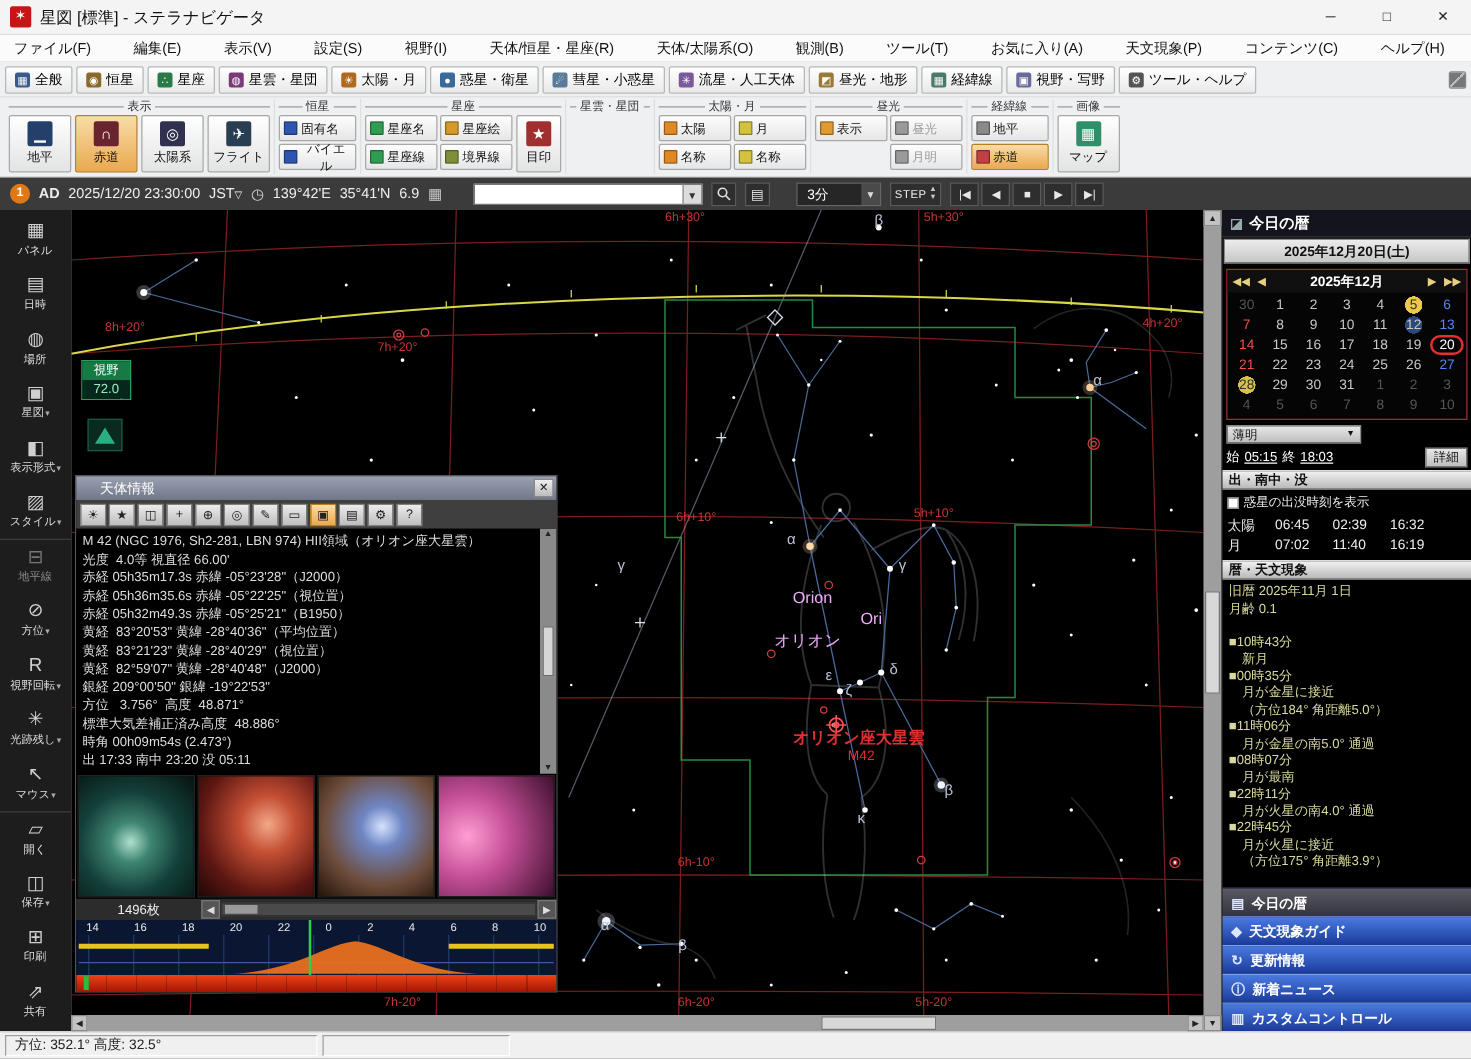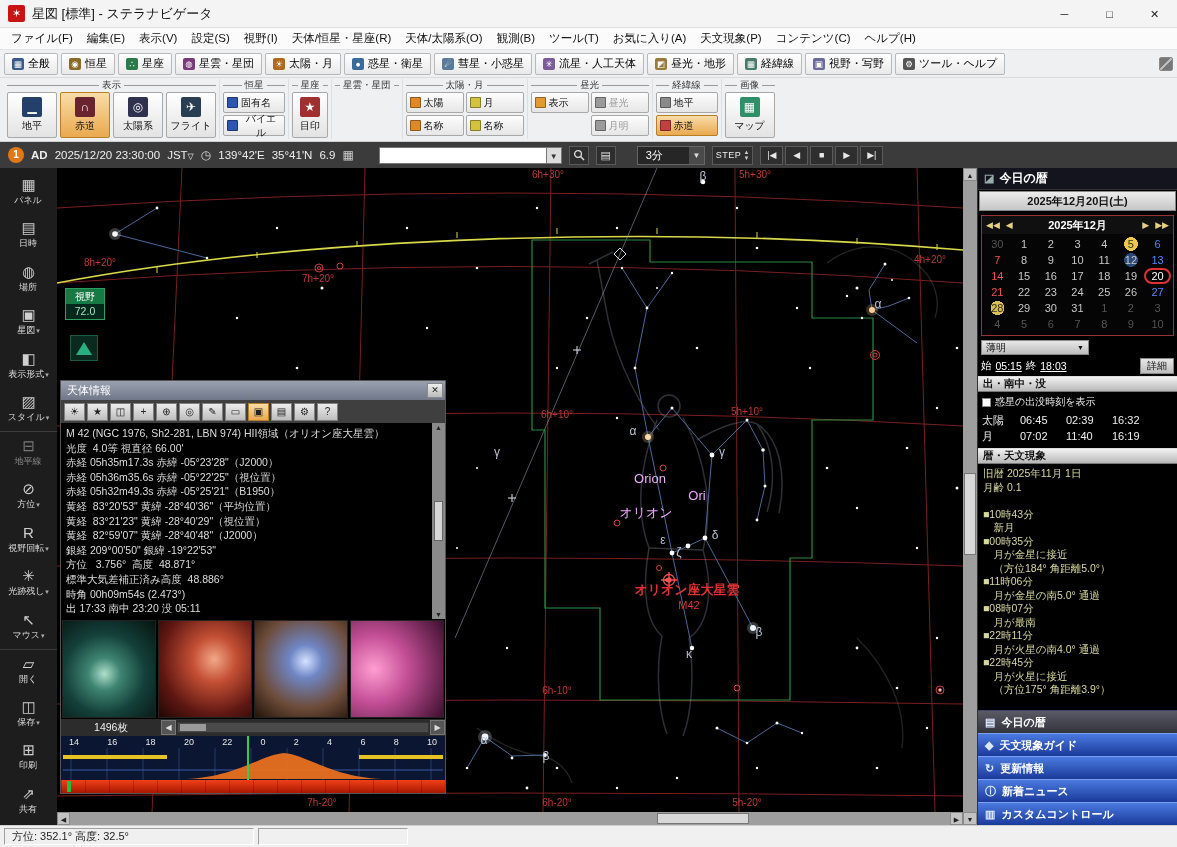--- a/index.html
+++ b/index.html
@@ -8,21 +8,21 @@
   .app{width:1177px;height:847px;position:relative;overflow:hidden;background:#f0f0f0;display:flex;flex-direction:column;margin:0 auto;}
 
   
   .titlebar{height:28px;background:#f4f4f4;display:flex;align-items:center;padding:0 0 0 8px;border-bottom:1px solid #e0e0e0;flex:none;}
   .appicon{width:17px;height:17px;background:#c81414;color:#fff;font-size:11px;line-height:17px;text-align:center;border-radius:2px;margin-right:7px;}
   .apptitle{font-size:13px;color:#111;flex:1;}
   .winbtns{display:flex;height:28px;}
   .winbtn{width:45px;text-align:center;line-height:28px;font-size:11px;color:#222;}
 
   
-  .menubar{height:22px;background:#fbfbfb;display:flex;align-items:center;padding:0 4px;border-bottom:1px solid #e4e4e4;flex:none;}
+  .menubar{height:22px;background:#fbfbfb;display:flex;align-items:center;padding:0 4px;border-bottom:1px solid #e4e4e4;flex:none;gap:20px;}
   .mitem{font-size:11.5px;color:#111;padding:2px 7px;}
 
   
   .tabrow{height:28px;background:#eef0f2;display:flex;align-items:center;gap:3px;padding:0 4px;flex:none;border-bottom:1px solid #dadada;}
   .tab{display:flex;align-items:center;gap:4px;padding:2px 7px;font-size:11px;border:1px solid #b8b8b8;background:linear-gradient(#ffffff,#e9e9e9);border-radius:2px;height:22px;}
   .tabic{width:12px;height:12px;font-size:8.5px;color:#fff;text-align:center;line-height:12px;border-radius:2px;flex:none;}
   .pin{margin-left:auto;width:14px;height:14px;background:linear-gradient(135deg,#777 45%,#bbb 45%,#bbb 55%,#777 55%);border:1px solid #888;border-radius:2px;}
 
   
   .toolbar{height:64px;background:#eef0f2;display:flex;align-items:stretch;padding:1px 2px 2px 4px;flex:none;border-bottom: 1px solid #cfcfcf;}
@@ -88,21 +88,21 @@
   .cl.neb2{color:#e03030;font-size:11px;}
 
   .fov-badge{position:absolute;left:8px;top:120px;width:40px;border:1px solid #2aa060;z-index:5;}
   .fov-badge .fb-t{background:#177a44;color:#fff;font-size:10px;text-align:center;height:15px;line-height:15px;}
   .fov-badge .fb-v{background:#06281c;color:#9fe8c0;font-size:10.5px;text-align:center;height:15px;line-height:15px;}
   .fov-tri{position:absolute;left:13px;top:167px;width:28px;height:26px;background:#0a2a20;border:1px solid #1a5a40;display:flex;align-items:center;justify-content:center;z-index:5;}
   .fov-tri .tri{width:0;height:0;border-left:8px solid transparent;border-right:8px solid transparent;border-bottom:13px solid #2ab080;}
 
   
   .infopanel{position:absolute;left:3px;top:212px;width:386px;z-index:10;border:1px solid #555;background:#000;}
-  .ip-title{height:19px;background:linear-gradient(#9aa2b2,#6f7788);display:flex;align-items:center;padding:0 2px 0 6px;}
+  .ip-title{height:19px;background:linear-gradient(#9aa2b2,#6f7788);display:flex;align-items:center;padding:0 2px 0 19px;}
   .ip-title .t{color:#fff;font-size:11px;flex:1;}
   .ip-close{width:16px;height:15px;background:linear-gradient(#eee,#bbb);border:1px solid #888;font-size:9px;line-height:13px;text-align:center;color:#222;padding:0;}
   .ip-tools{height:23px;background:#3f3f3f;display:flex;align-items:center;gap:2px;padding:0 3px;}
   .ipbtn{width:21px;height:18px;background:linear-gradient(#ececec,#bdbdbd);border:1px solid #808080;font-size:10px;padding:0;color:#222;}
   .ipbtn.active{background:linear-gradient(#f8dca8,#eaa94f);border-color:#b87e24;}
   .ip-body{display:flex;background:#000;}
   .ip-lines{flex:1;padding:3px 5px;font-family:"DejaVu Sans Mono",monospace;font-size:10.5px;line-height:14.6px;color:#ddd;white-space:pre;overflow:hidden;height:196px;}
   .ip-scroll{width:13px;background:#8a8a8a;display:flex;flex-direction:column;align-items:center;justify-content:space-between;font-size:7px;color:#222;padding:1px 0;}
   .ip-scroll .thumbv{width:9px;height:40px;background:#d6d6d6;border:1px solid #666;}
   .ip-thumbs{height:100px;display:flex;gap:2px;background:#000;padding:1px 0 1px 1px;overflow:hidden;}
@@ -297,20 +297,38 @@
             <span class="sbic" style="background: rgb(46, 85, 176);"></span>
             <span>バイエル</span>
           </button>
         </div>
     </div>
     <div class="tgroup">
       <div class="tglabel">
           <span>星座</span>
         </div>
       <div class="tgrow">
+        <div class="tgbtns grid2">
+            <button class="sbtn">
+              <span class="sbic" style="background: rgb(47, 158, 82);"></span>
+              <span>星座名</span>
+            </button>
+            <button class="sbtn">
+              <span class="sbic" style="background: rgb(212, 154, 42);"></span>
+              <span>星座絵</span>
+            </button>
+            <button class="sbtn">
+              <span class="sbic" style="background: rgb(47, 158, 82);"></span>
+              <span>星座線</span>
+            </button>
+            <button class="sbtn">
+              <span class="sbic" style="background: rgb(126, 143, 58);"></span>
+              <span>境界線</span>
+            </button>
+          </div>
         <button class="tbtn narrow">
           <span class="tbic" style="background:#a03030">★</span>
           <span>目印</span>
         </button>
       </div>
     </div>
     <div class="tgroup">
       <div class="tglabel">
           <span>星雲・星団</span>
         </div>

